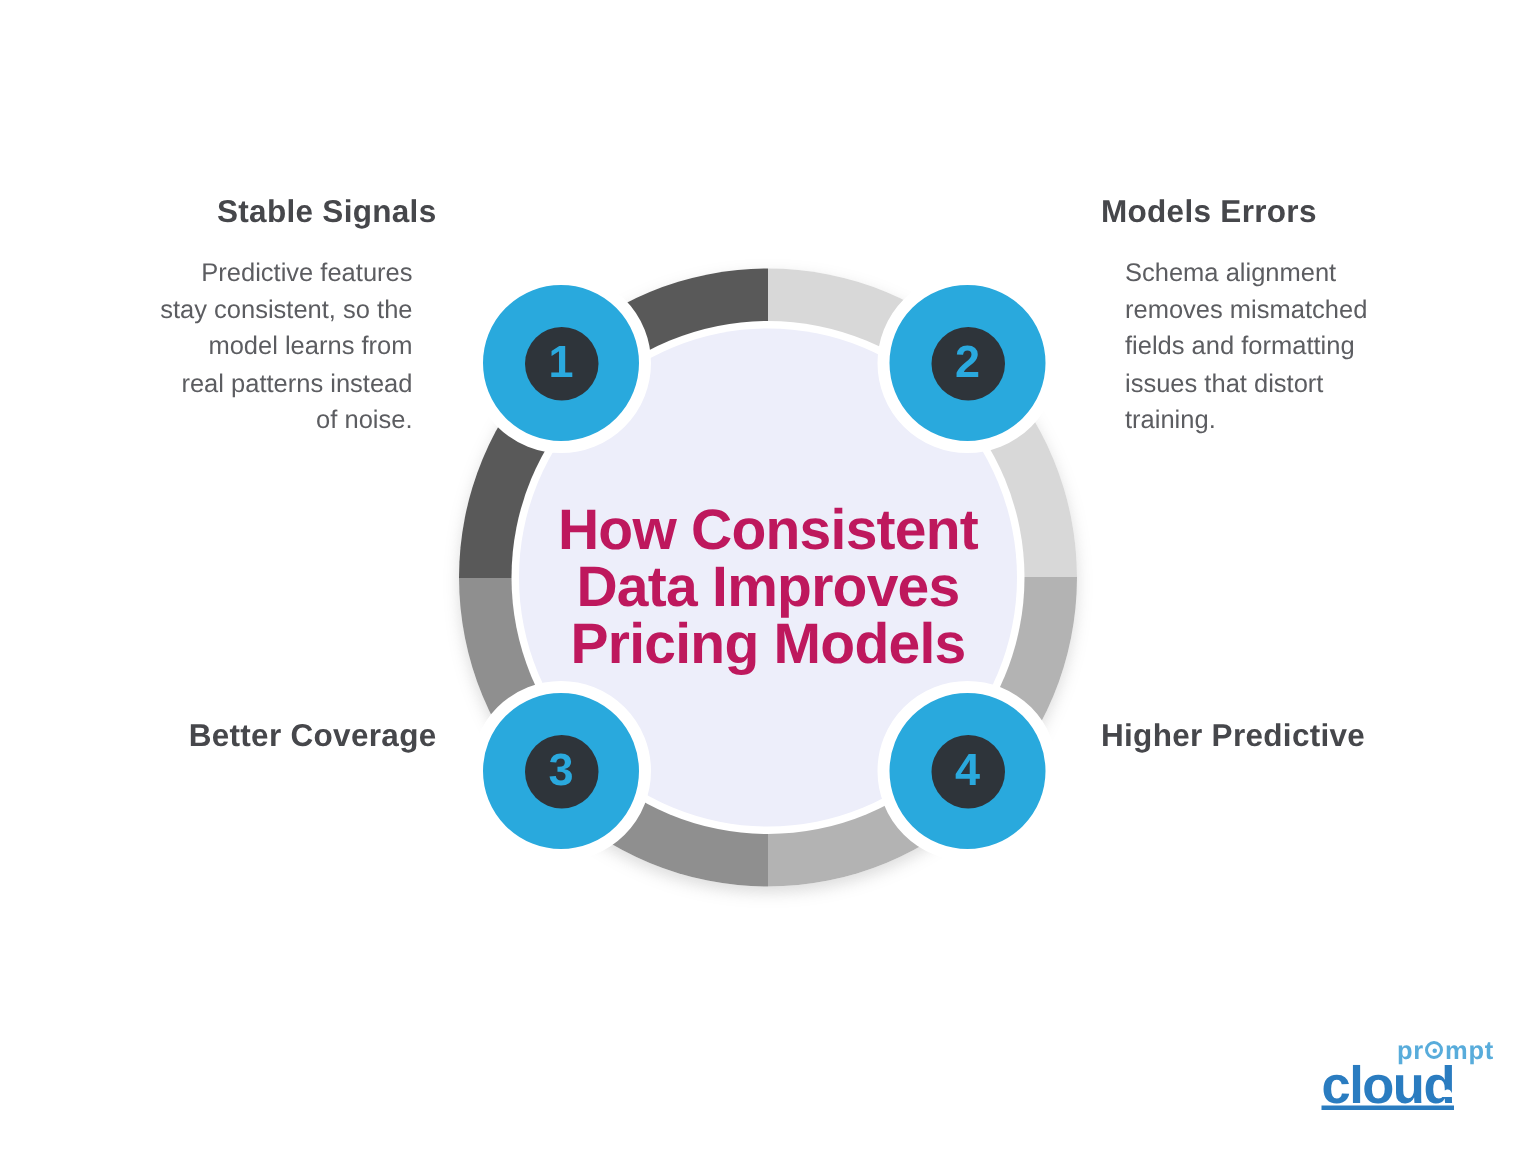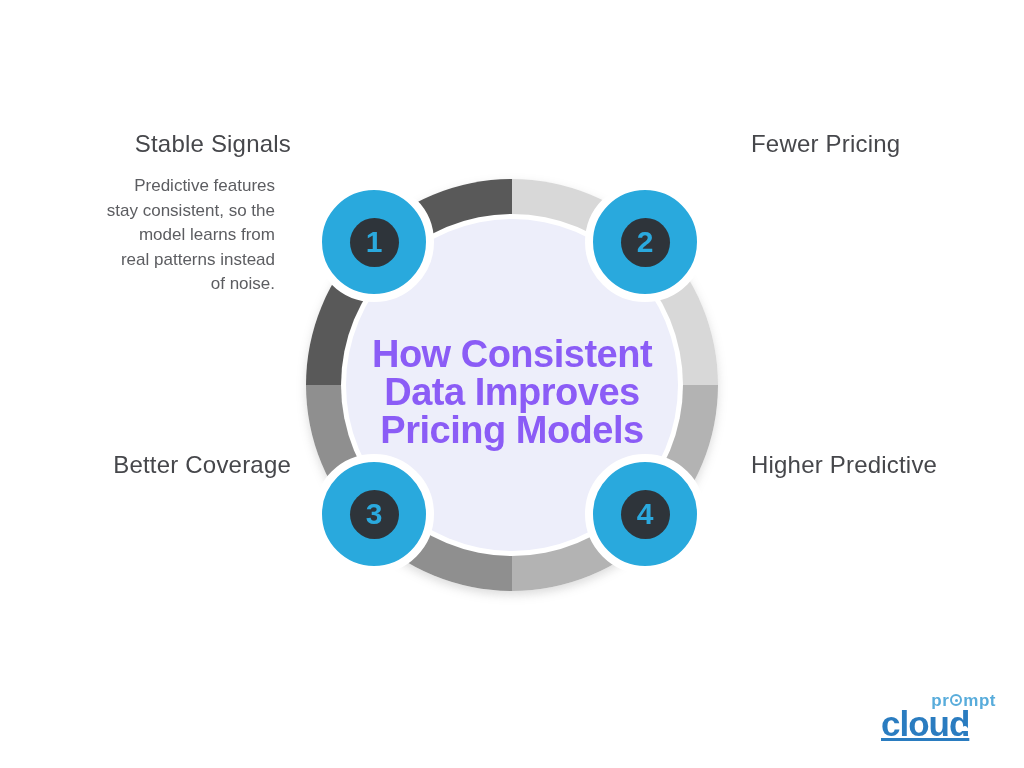--- a/index.html
+++ b/index.html
@@ -44,21 +44,21 @@
     display: flex;
     align-items: center;
     justify-content: center;
   }
   .center-title {
     white-space: pre-line;
     text-align: center;
     font-size: 38px;
     line-height: 38px;
     font-weight: bold;
-    color: #8b5cf6;
+    color: #be185d;
     letter-spacing: -0.5px;
     padding-top: 14px;
   }
 
   
   .node {
     position: absolute;
     width: 120px; height: 120px;
     box-sizing: border-box;
     border: 8px solid #ffffff;
@@ -89,28 +89,27 @@
 
   
   .text-block {
     position: absolute;
     width: 290px;
     z-index: 5;
   }
   .text-block.align-right { text-align: right; right: 733px; }
   .text-block.align-left  { text-align: left;  left: 734px; }
   .tb-top    { top: 130px; }
-  .tb-bottom { top: 451px; }
+  .tb-bottom { top: 479px; }
   .tb-heading {
-    font-size: 24px;
-    font-weight: normal;
+    font-size: 21px;
+    font-weight: bold;
     color: #46474b;
     margin: 0 0 15px 0;
     letter-spacing: 0.2px;
-    padding-left: 17px;
   }
   .tb-body {
     font-size: 17px;
     line-height: 24.5px;
     color: #5c5d61;
     white-space: pre-line;
     margin: 16px;
   }
 
   
@@ -202,21 +201,26 @@
   <div class="text-block align-right tb-top">
     <h3 class="tb-heading">Stable Signals</h3>
     <p class="tb-body">Predictive features
 stay consistent, so the
 model learns from
 real patterns instead
 of noise.</p>
   </div>
 
   <div class="text-block align-left tb-top">
-    <h3 class="tb-heading">Fewer Pricing</h3>
+    <h3 class="tb-heading">Models Errors</h3>
+    <p class="tb-body">Schema alignment
+removes mismatched
+fields and formatting
+issues that distort
+training.</p>
   </div>
 
   <div class="text-block align-right tb-bottom">
     <h3 class="tb-heading">Better Coverage</h3>
   </div>
 
   <div class="text-block align-left tb-bottom">
     <h3 class="tb-heading">Higher Predictive</h3>
   </div>
 

